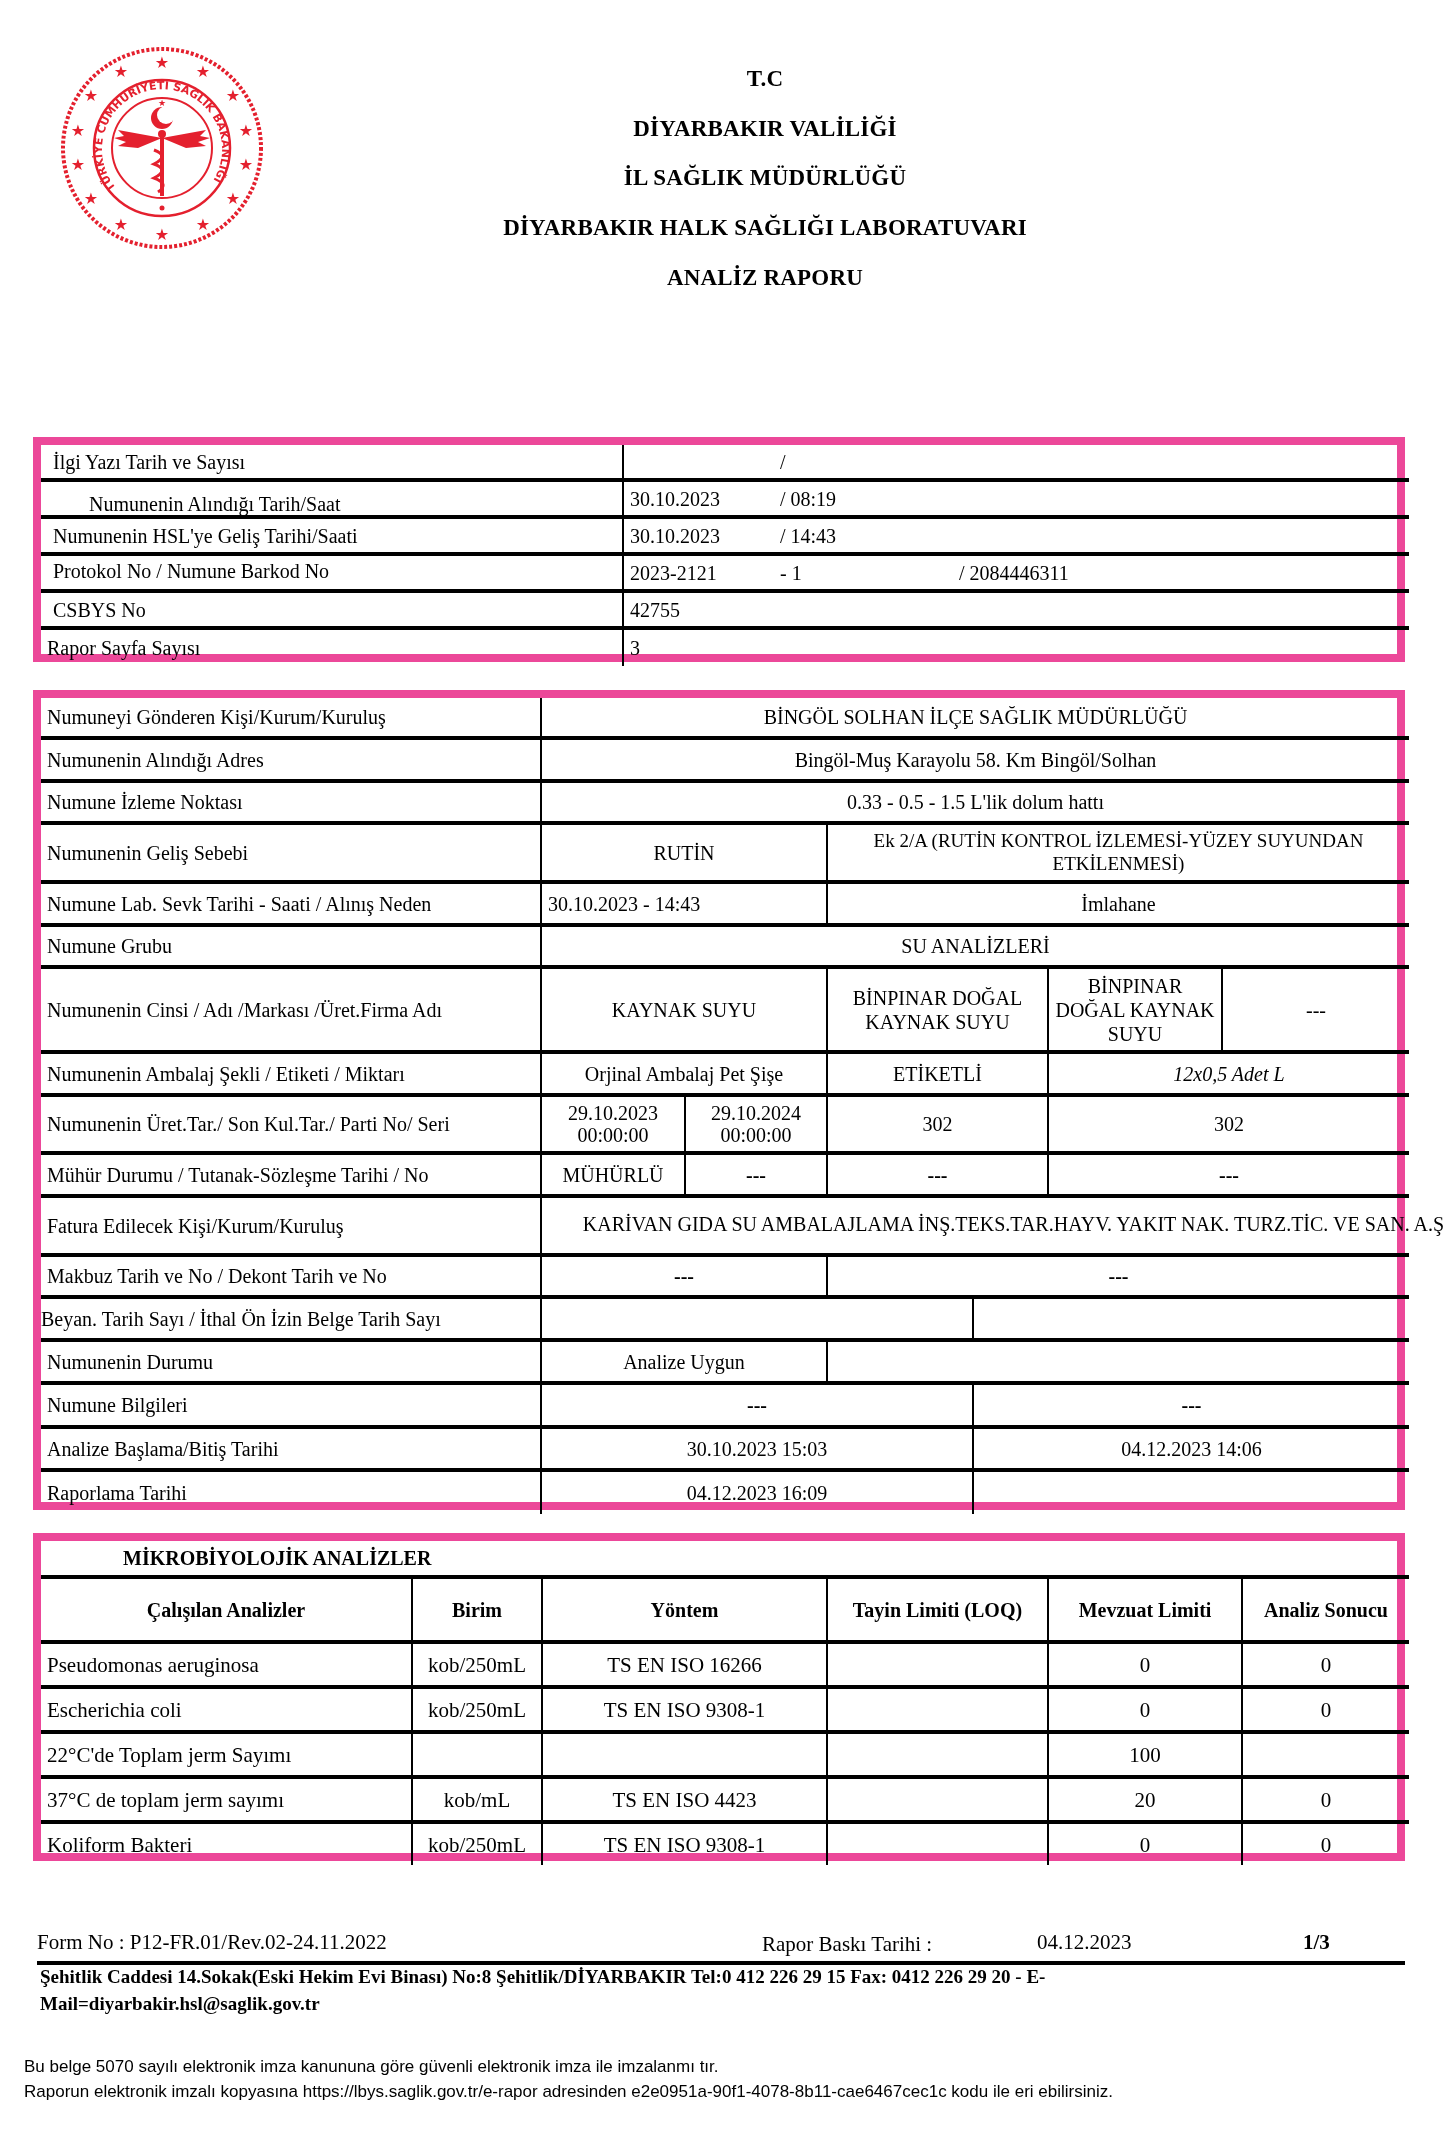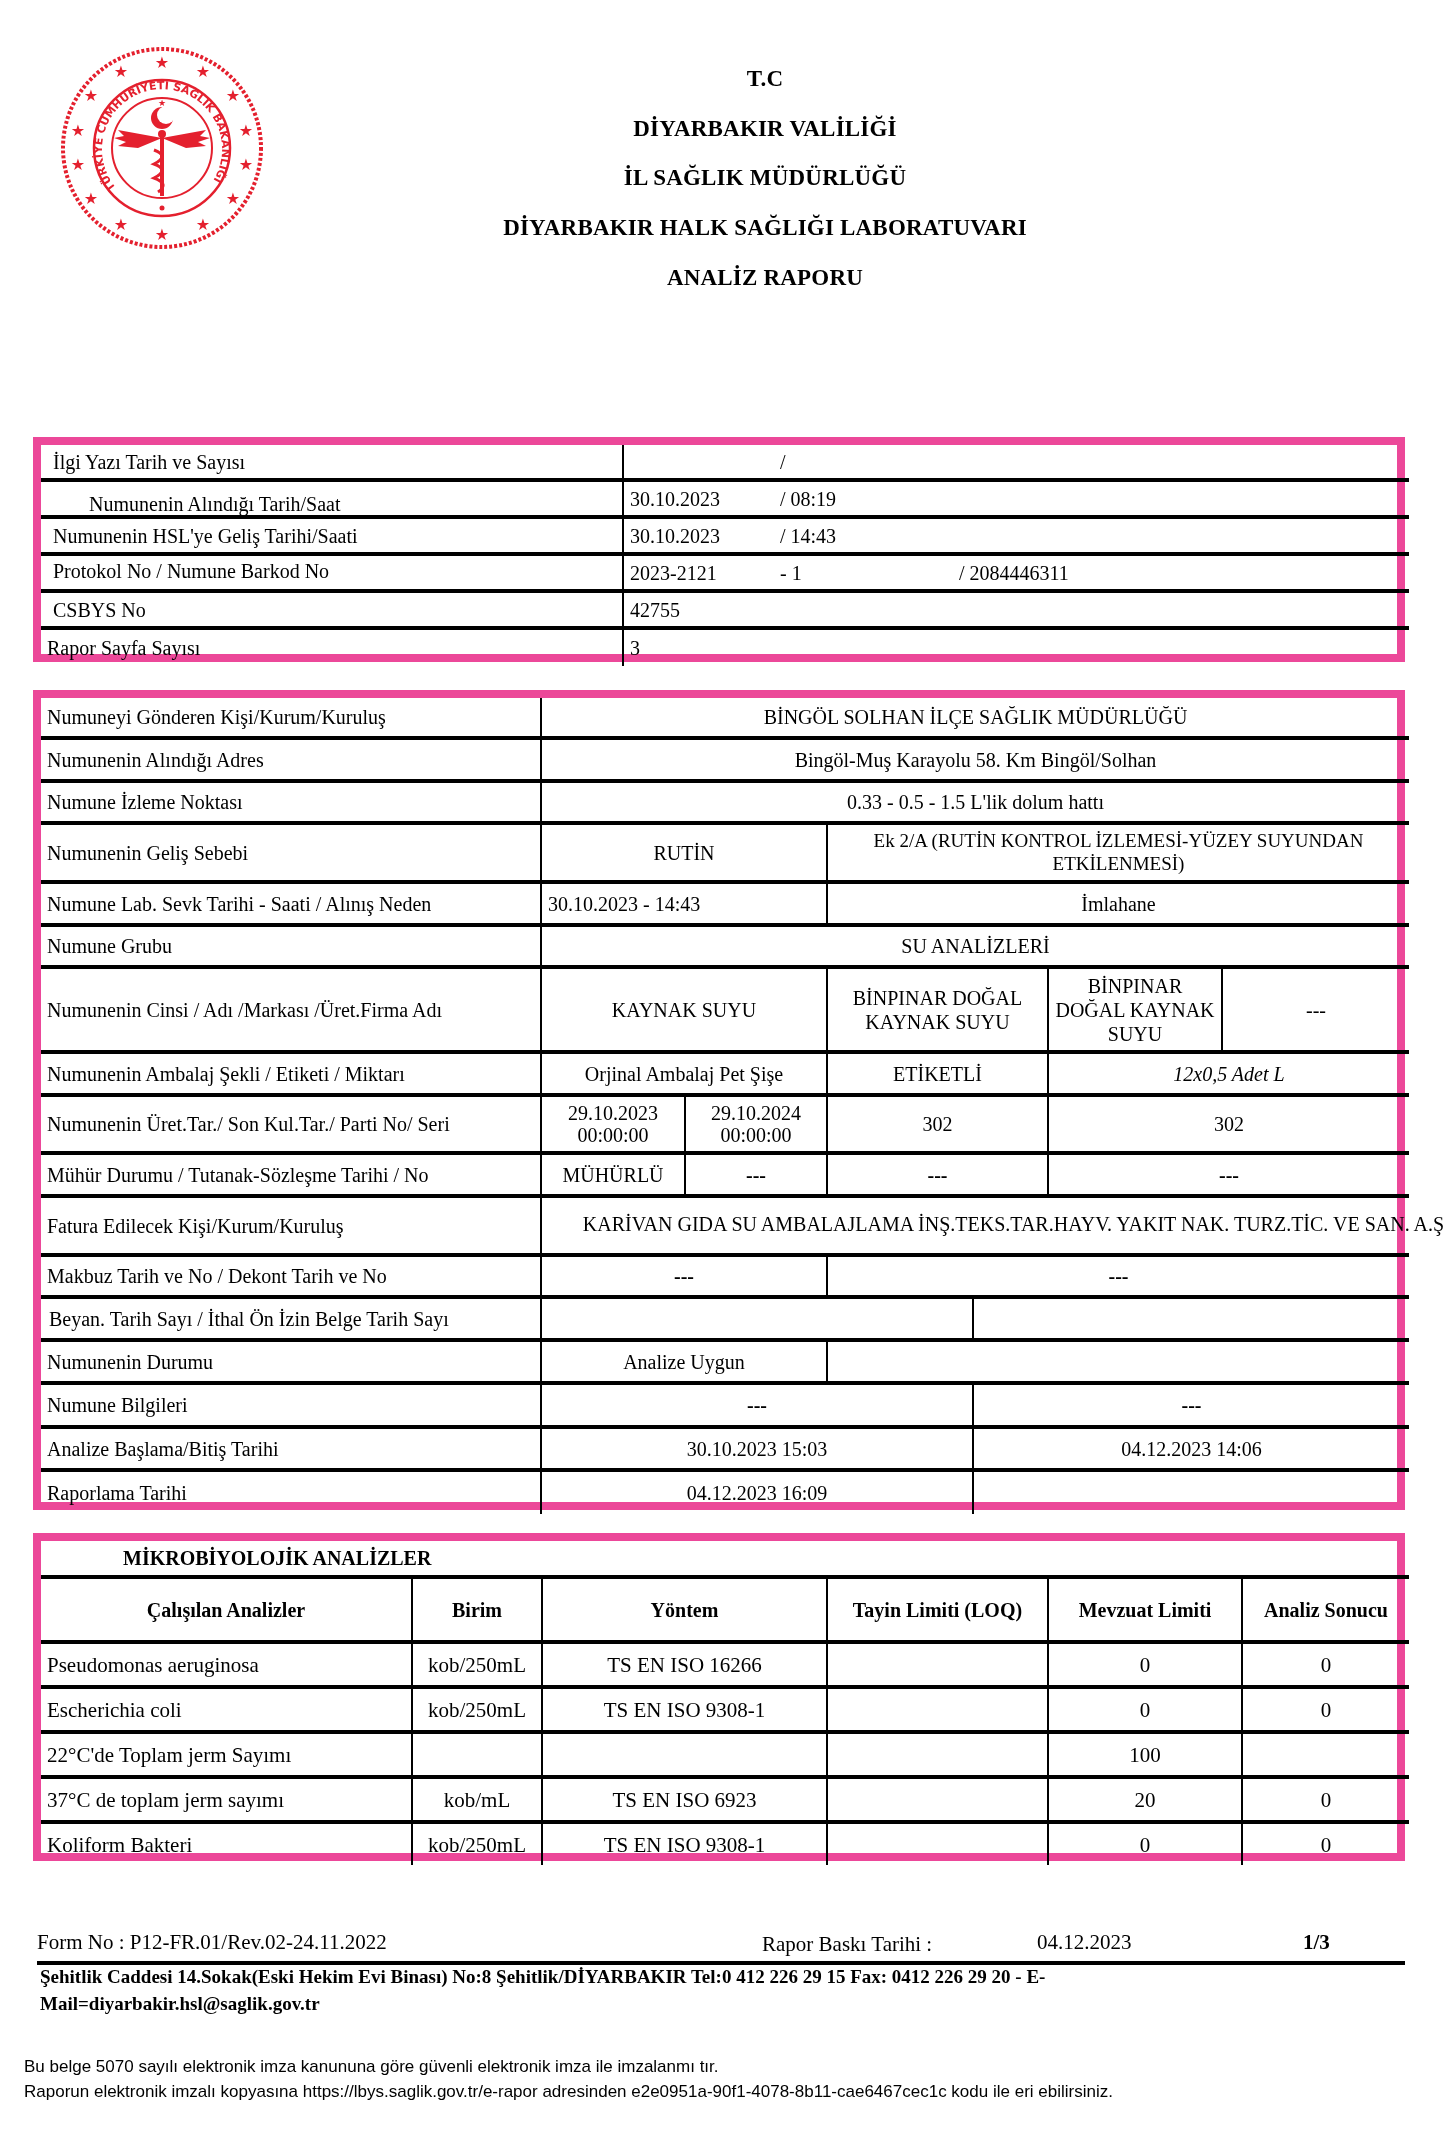--- a/index.html
+++ b/index.html
@@ -181,21 +181,21 @@
 
   <div class="cell l" style="left:0;top:500px;width:499px;height:55px;">Fatura Edilecek Kişi/Kurum/Kuruluş</div>
   <div class="cell c" style="left:501px;top:498px;width:943px;height:57px;line-height:23px;">KARİVAN GIDA SU AMBALAJLAMA İNŞ.TEKS.TAR.HAYV. YAKIT NAK. TURZ.TİC. VE SAN. A.Ş</div>
 
   <div class="vline" style="left:785px;top:559px;height:38px;"></div>
   <div class="cell l" style="left:0;top:559px;width:499px;height:38px;">Makbuz Tarih ve No /  Dekont Tarih ve No</div>
   <div class="cell c bold" style="left:501px;top:559px;width:284px;height:38px;">---</div>
   <div class="cell c bold" style="left:787px;top:559px;width:581px;height:38px;">---</div>
 
   <div class="vline" style="left:931px;top:601px;height:39px;"></div>
-  <div class="cell l" style="left:0;top:601px;width:499px;height:39px;padding-left:8px;">Beyan. Tarih Sayı / İthal Ön İzin Belge Tarih Sayı</div>
+  <div class="cell l" style="left:0;top:601px;width:499px;height:39px;padding-left:0;">Beyan. Tarih Sayı / İthal Ön İzin Belge Tarih Sayı</div>
   <div class="cell c" style="left:501px;top:601px;width:430px;height:39px;"></div>
   <div class="cell c" style="left:933px;top:601px;width:435px;height:39px;"></div>
 
   <div class="vline" style="left:785px;top:644px;height:39px;"></div>
   <div class="cell l" style="left:0;top:644px;width:499px;height:39px;">Numunenin Durumu</div>
   <div class="cell c" style="left:501px;top:644px;width:284px;height:39px;">Analize Uygun</div>
   <div class="cell c" style="left:787px;top:644px;width:581px;height:39px;"></div>
 
   <div class="vline" style="left:931px;top:687px;height:129px;"></div>
   <div class="cell l" style="left:0;top:687px;width:499px;height:40px;">Numune Bilgileri</div>
@@ -248,21 +248,21 @@
 
   <div class="cell l" style="left:0;top:193px;width:370px;height:41px;font-size:21px;">22°C'de Toplam jerm Sayımı</div>
   <div class="cell c" style="left:372px;top:193px;width:128px;height:41px;font-size:21px;padding:0;"></div>
   <div class="cell c" style="left:502px;top:193px;width:283px;height:41px;font-size:21px;"></div>
   <div class="cell c" style="left:787px;top:193px;width:219px;height:41px;"></div>
   <div class="cell c" style="left:1008px;top:193px;width:192px;height:41px;font-size:21px;">100</div>
   <div class="cell c" style="left:1202px;top:193px;width:166px;height:41px;font-size:21px;"></div>
 
   <div class="cell l" style="left:0;top:238px;width:370px;height:41px;font-size:21px;">37°C de toplam jerm sayımı</div>
   <div class="cell c" style="left:372px;top:238px;width:128px;height:41px;font-size:21px;padding:0;">kob/mL</div>
-  <div class="cell c" style="left:502px;top:238px;width:283px;height:41px;font-size:21px;">TS EN ISO 6923</div>
+  <div class="cell c" style="left:502px;top:238px;width:283px;height:41px;font-size:21px;">TS EN ISO 4423</div>
   <div class="cell c" style="left:787px;top:238px;width:219px;height:41px;"></div>
   <div class="cell c" style="left:1008px;top:238px;width:192px;height:41px;font-size:21px;">20</div>
   <div class="cell c" style="left:1202px;top:238px;width:166px;height:41px;font-size:21px;">0</div>
 
   <div class="cell l" style="left:0;top:283px;width:370px;height:41px;font-size:21px;">Koliform Bakteri</div>
   <div class="cell c" style="left:372px;top:283px;width:128px;height:41px;font-size:21px;padding:0;">kob/250mL</div>
   <div class="cell c" style="left:502px;top:283px;width:283px;height:41px;font-size:21px;">TS EN ISO 9308-1</div>
   <div class="cell c" style="left:787px;top:283px;width:219px;height:41px;"></div>
   <div class="cell c" style="left:1008px;top:283px;width:192px;height:41px;font-size:21px;">0</div>
   <div class="cell c" style="left:1202px;top:283px;width:166px;height:41px;font-size:21px;">0</div>

